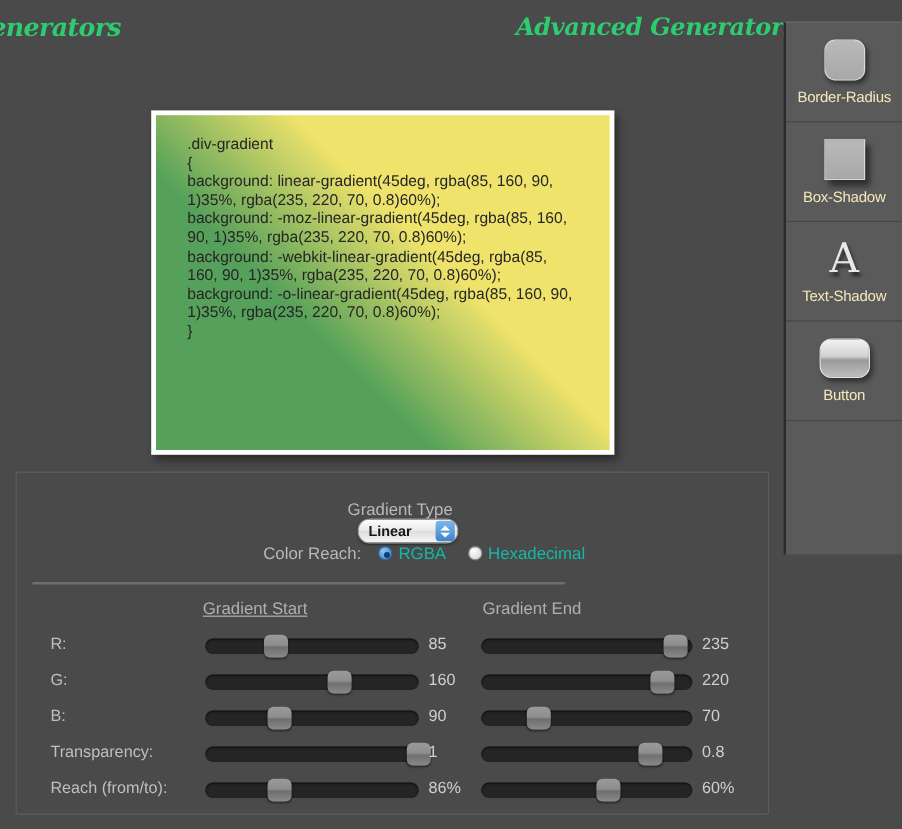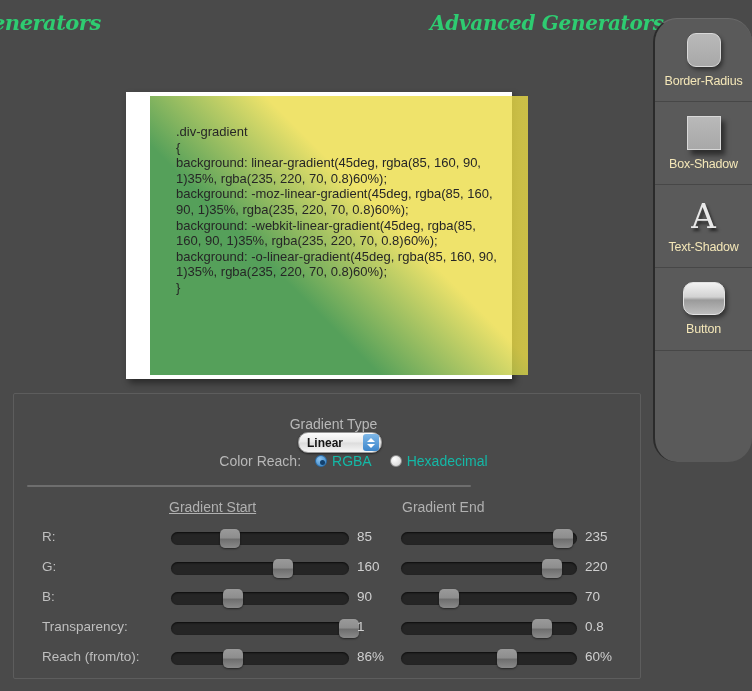--- a/index.html
+++ b/index.html
@@ -54,21 +54,20 @@
   
   .sidebar {
     position: absolute;
     left: 653px;
     top: 18px;
     width: 99px;
     height: 444px;
     background: #5a5a5a;
     border-left: 2px solid #2b2b2b;
     border-top: 1px solid #6a6a6a;
-    border-radius: 24px;
   }
   .side-item {
     height: 83px;
     border-bottom: 1px solid #474747;
     display: flex;
     flex-direction: column;
     align-items: center;
     justify-content: center;
     gap: 7px;
   }
@@ -122,22 +121,21 @@
     width: 386px;
     height: 287px;
     background: #fff;
     padding: 4px;
     box-shadow: 3px 4px 7px rgba(0,0,0,0.45);
   }
   .preview {
     width: 100%;
     height: 100%;
     background: linear-gradient(45deg, rgba(85,160,90,1) 35%, rgba(235,220,70,0.8) 60%);
-    padding: 28px 26px;
-    margin-left: 20px;
+    padding: 16px 26px;
   }
   .code {
     font-family: "Liberation Sans", sans-serif;
     font-size: 13px;
     line-height: 15.6px;
     color: #262626;
     white-space: pre-wrap;
     word-break: break-word;
   }
 

